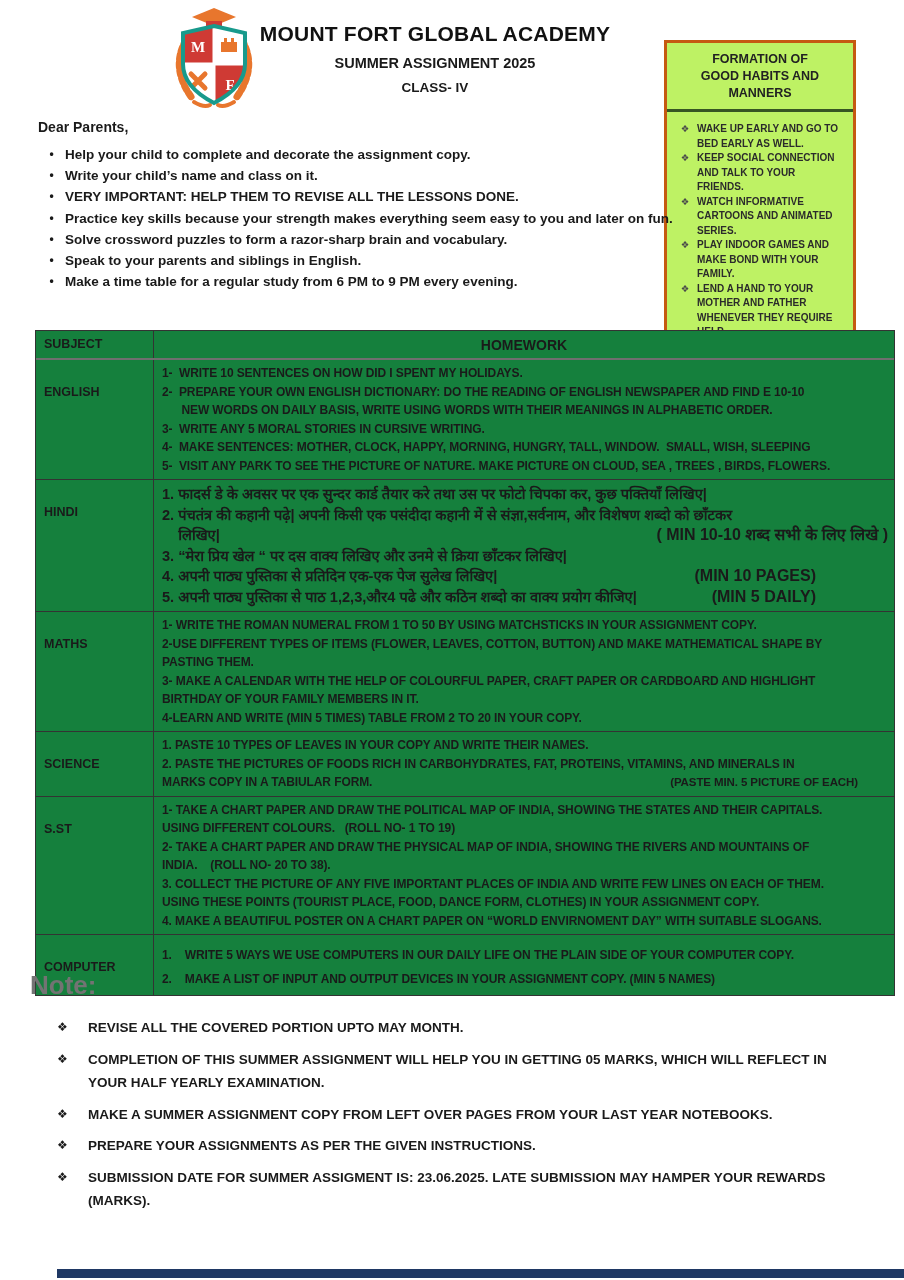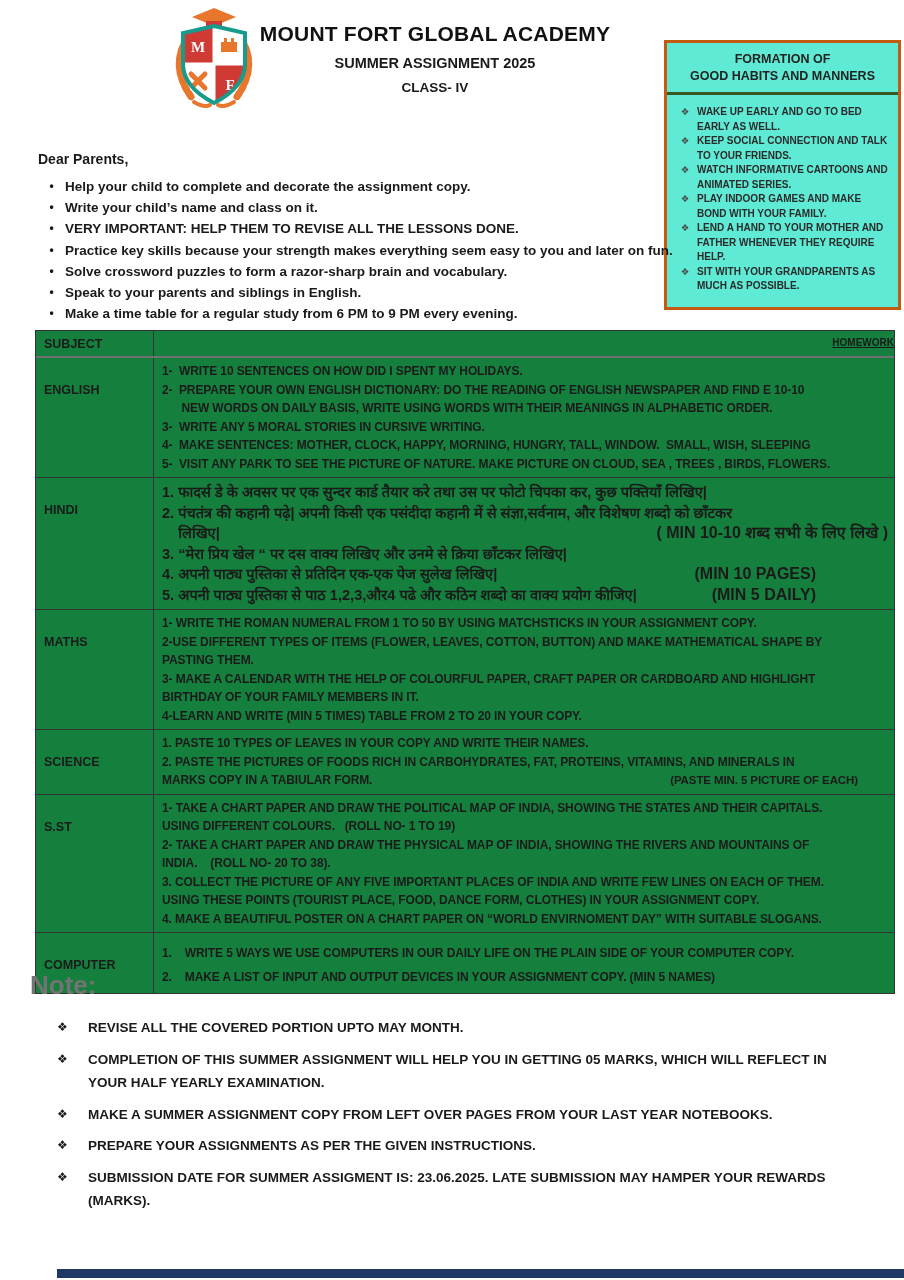--- a/index.html
+++ b/index.html
@@ -12,44 +12,44 @@
 
   
   .logo { position:absolute; left:164px; top:6px; width:100px; height:112px; }
   .titles { position:absolute; left:0; top:22px; width:870px; text-align:center; }
   .school-name { font-size:21px; font-weight:800; letter-spacing:0.2px; color:#111; }
   .assignment-title { font-size:14.5px; font-weight:bold; margin-top:9px; }
   .class-label { font-size:13.5px; font-weight:bold; margin-top:9px; }
 
   
   .habits-box {
-    position:absolute; left:664px; top:40px; width:237px; min-height:270px;
-    border:3px solid #c55a11; background:#5eead4;
+    position:absolute; left:664px; top:40px; width:192px; min-height:270px;
+    border:3px solid #c55a11; background:#bef264;
     padding-bottom:12px;
   }
   .habits-title {
     text-align:center; font-size:12.5px; font-weight:bold; line-height:17px;
     padding:8px 4px 7px; border-bottom:3px solid #375623; color:#222;
   }
   .habits-list { padding:10px 6px 0 6px; }
   .habit-item { display:flex; font-size:10px; font-weight:bold; line-height:14.5px; color:#2b2b2b; }
   .habit-marker { flex:none; width:24px; text-align:center; font-size:9.5px; color:#4a4a4a; }
   .habit-text { flex:1; padding-right:4px; }
 
   
   .parents { position:absolute; left:38px; top:119px; width:832px; }
-  .parents-salutation { font-size:14px; font-weight:bold; margin-bottom:9px;margin-top:32px; }
+  .parents-salutation { font-size:14px; font-weight:bold; margin-bottom:9px; }
   .parent-item { display:flex; font-size:13.5px; font-weight:bold; line-height:21.2px; }
   .parent-marker { flex:none; width:27px; text-align:center; font-size:12px; }
 
   
   .hw-table { position:absolute; left:35px; top:318px; width:860px; border:1.6px solid #333; background:#15803d;margin-top:12px; }
   .thead { display:flex; border-bottom:2.5px solid #6f6f6f; }
   .th-subject { flex:none; width:118px; border-right:1.4px solid #333; padding:6px 0 5px 8px; font-size:12.5px; font-weight:bold; }
-  .th-homework { flex:1; text-align:right; padding:6px 0 5px; font-size:10px; font-weight:bold;text-decoration:underline; }
+  .th-homework { flex:1; text-align:center; padding:6px 0 5px; font-size:14px; font-weight:bold; }
   .trow { display:flex; border-bottom:1.4px solid #333; }
   .trow:last-child { border-bottom:none; }
   .td-subject { flex:none; width:118px; border-right:1.4px solid #333; padding:25px 0 0 8px; font-size:12.5px; font-weight:bold; }
   .td-homework { flex:1; padding:4px 6px 4px 8px; }
   .hw-line {
     display:flex; justify-content:space-between; align-items:baseline;
     font-size:12px; font-weight:bold; line-height:18.5px;
     letter-spacing:-0.1px; white-space:pre-wrap;
   }
   .hw-line .main { min-width:0; }

